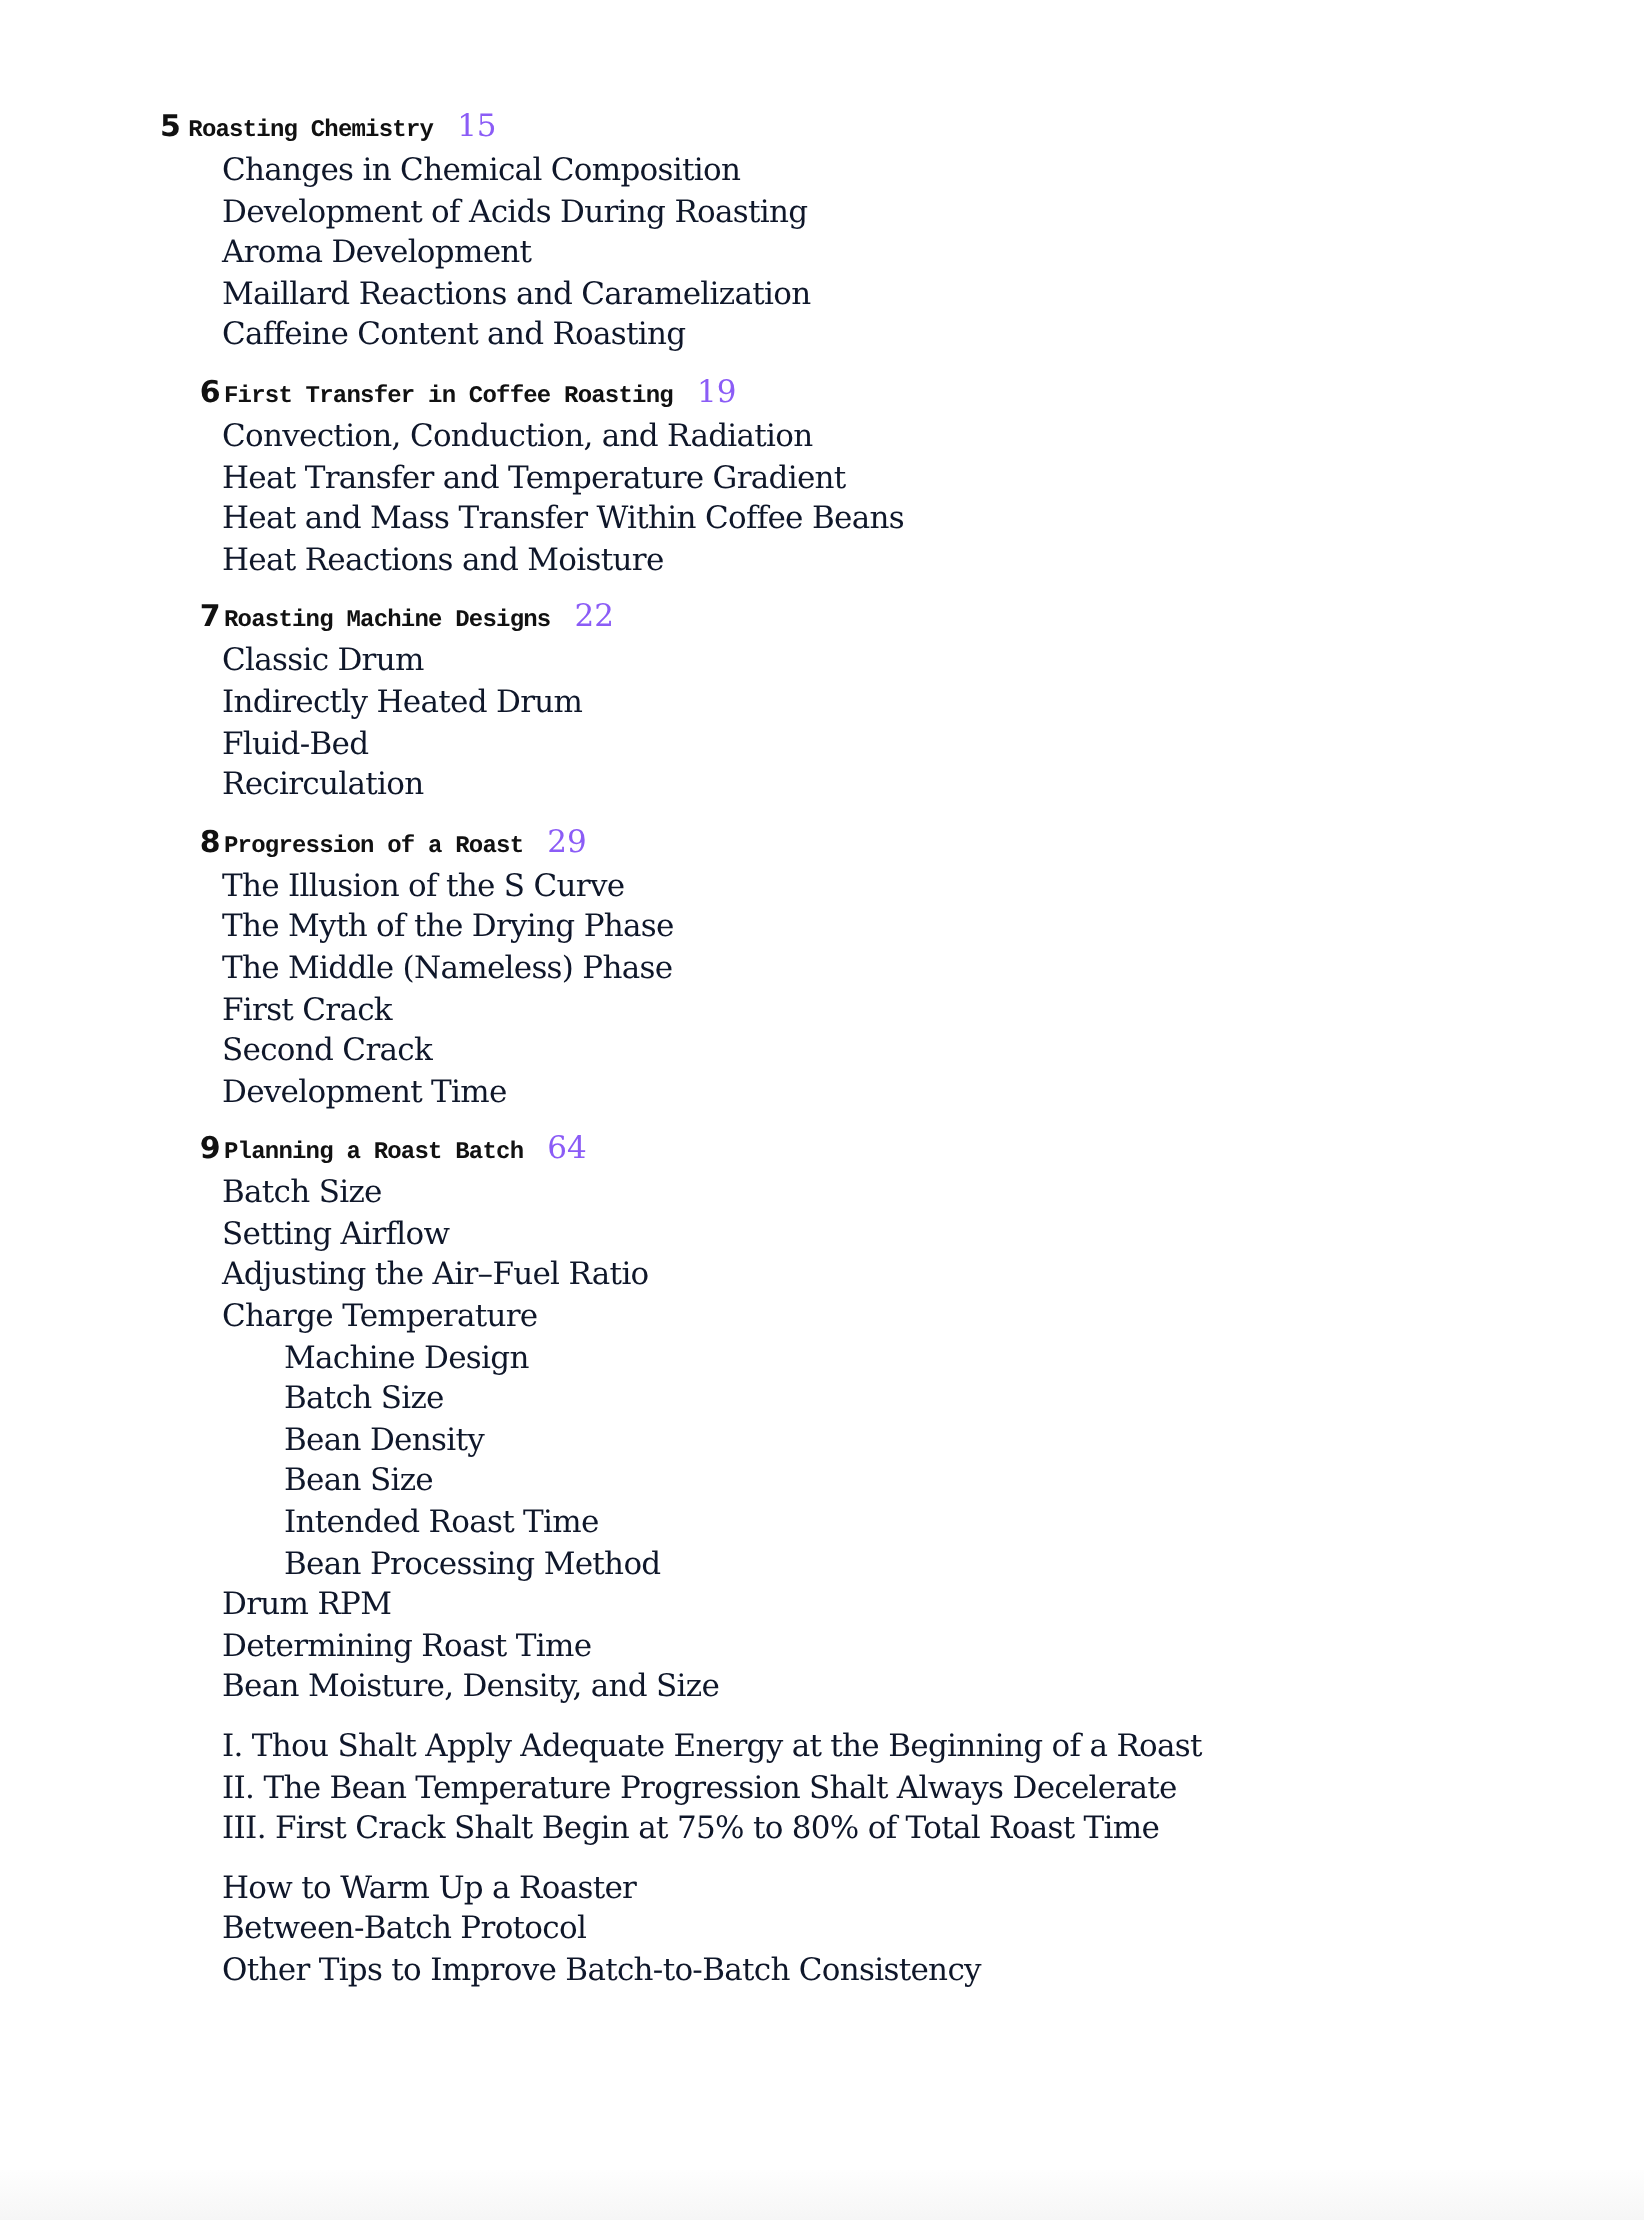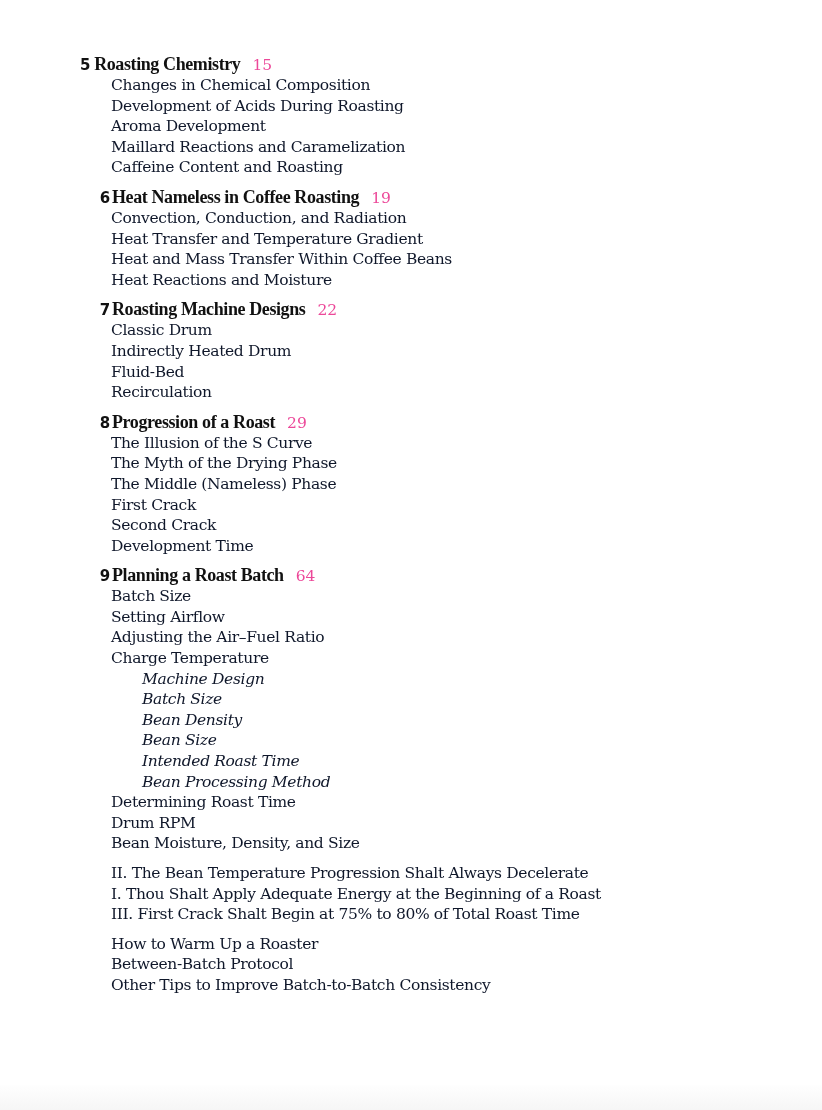--- a/index.html
+++ b/index.html
@@ -11,31 +11,31 @@
   .page-footer-shade { position: absolute; left: 0; top: 1085px; width: 822px; height: 25px;
     background: linear-gradient(#fefefe, #f6f6f6); }
   .toc { position: absolute; left: 80px; top: 54px; width: 700px; }
   .chapter { margin-bottom: 9px; }
   .chapter-head { display: flex; align-items: baseline; height: 21px; }
   .ch-num {
     font-family: "DejaVu Sans", sans-serif; font-weight: bold; font-size: 15px;
     width: 30px; text-align: right; padding-right: 0; letter-spacing: -0.3px; color: #111;
   }
   .ch-title {
-    font-family: Liberation Serif, serif; font-weight: bold; font-size: 18px;
+    font-family: Liberation Mono, monospace; font-weight: bold; font-size: 12px;
     margin-left: 2px; letter-spacing: -0.4px; color: #111;
   }
   .ch-page {
-    font-family: "DejaVu Serif", serif; font-size: 15.5px; margin-left: 12px; color: #ec4899;
+    font-family: "DejaVu Serif", serif; font-size: 15.5px; margin-left: 12px; color: #8b5cf6;
   }
   .section {
     font-family: "DejaVu Serif", serif; font-size: 15.5px; line-height: 20.6px;
     padding-left: 31px; color: #0f172a; letter-spacing: -0.35px; white-space: nowrap;
   }
-  .section.sub { padding-left: 62px; font-style: italic; }
+  .section.sub { padding-left: 62px; }
   .chapter.first .ch-num { width: auto; }
   .chapter.first .ch-title { margin-left: 4px; }
 </style>
 </head>
 <body>
 
 <div class="page">
   <div class="toc" id="toc">
       <div class="chapter first">
         <div class="chapter-head">
@@ -45,21 +45,21 @@
         </div>
         <div class="section">Changes in Chemical Composition</div>
         <div class="section">Development of Acids During Roasting</div>
         <div class="section">Aroma Development</div>
         <div class="section">Maillard Reactions and Caramelization</div>
         <div class="section">Caffeine Content and Roasting</div>
       </div>
       <div class="chapter">
         <div class="chapter-head">
           <span class="ch-num">6</span>
-          <span class="ch-title">Heat Nameless in Coffee Roasting</span>
+          <span class="ch-title">First Transfer in Coffee Roasting</span>
           <span class="ch-page">19</span>
         </div>
         <div class="section">Convection, Conduction, and Radiation</div>
         <div class="section">Heat Transfer and Temperature Gradient</div>
         <div class="section">Heat and Mass Transfer Within Coffee Beans</div>
         <div class="section">Heat Reactions and Moisture</div>
       </div>
       <div class="chapter">
         <div class="chapter-head">
           <span class="ch-num">7</span>
@@ -93,27 +93,27 @@
         <div class="section">Batch Size</div>
         <div class="section">Setting Airflow</div>
         <div class="section">Adjusting the Air–Fuel Ratio</div>
         <div class="section">Charge Temperature</div>
         <div class="section sub">Machine Design</div>
         <div class="section sub">Batch Size</div>
         <div class="section sub">Bean Density</div>
         <div class="section sub">Bean Size</div>
         <div class="section sub">Intended Roast Time</div>
         <div class="section sub">Bean Processing Method</div>
+        <div class="section">Drum RPM</div>
         <div class="section">Determining Roast Time</div>
-        <div class="section">Drum RPM</div>
         <div class="section">Bean Moisture, Density, and Size</div>
       </div>
       <div class="chapter">
+        <div class="section">I. Thou Shalt Apply Adequate Energy at the Beginning of a Roast</div>
         <div class="section">II. The Bean Temperature Progression Shalt Always Decelerate</div>
-        <div class="section">I. Thou Shalt Apply Adequate Energy at the Beginning of a Roast</div>
         <div class="section">III. First Crack Shalt Begin at 75% to 80% of Total Roast Time</div>
       </div>
       <div class="chapter">
         <div class="section">How to Warm Up a Roaster</div>
         <div class="section">Between-Batch Protocol</div>
         <div class="section">Other Tips to Improve Batch-to-Batch Consistency</div>
       </div>
     </div>
 </div>
 <div class="page-footer-shade"></div>

